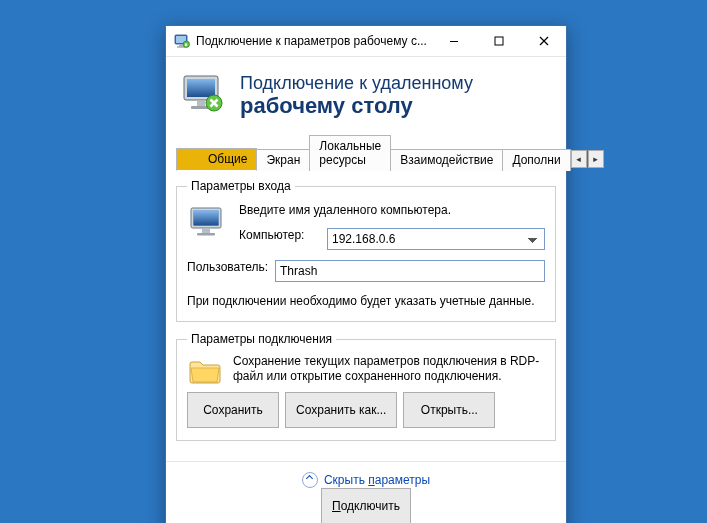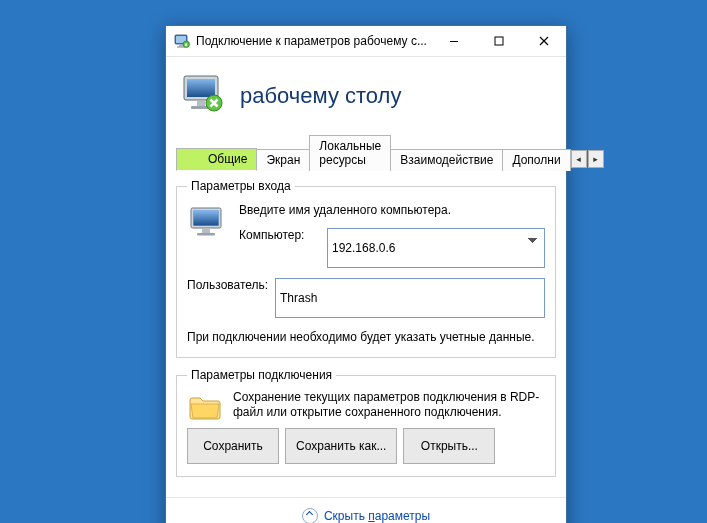--- a/index.html
+++ b/index.html
@@ -64,21 +64,21 @@
     line-height: 1.15;
   }
   .header .heading .h1 {
     font-size: 18px;
     color: #143a72;
     font-weight: 400;
   }
   .header .heading .h2 {
     font-size: 22px;
     color: #143a72;
-    font-weight: 400;
+    font-weight: 700;
   }
   
   .tabs-wrap {
     padding: 0 10px;
   }
   .tabs {
     display: flex;
     align-items: flex-end;
     border-bottom: 1px solid #b5b5b5;
     position: relative;
@@ -88,21 +88,21 @@
     font-size: 12px;
     color: #000;
     border: 1px solid #b5b5b5;
     border-bottom: none;
     background: #fcfcfc;
     margin-right: -1px;
     position: relative;
     top: 1px;
   }
   .tab.active {
-    background: #bef264;
+    background: #eab308;
     border-bottom: 1px solid #fff;
     z-index: 2;
     padding-left: 31px;
   }
   .tab-scroll {
     display: flex;
     margin-left: auto;
     margin-bottom: 2px;
   }
   .tab-scroll-btn {
@@ -141,21 +141,21 @@
     width: 88px;
     color: #000;
     font-size: 12px;
   }
   .row .field {
     flex: 1;
   }
   .combo, .textin {
     width: 100%;
     box-sizing: border-box;
-    height: 40px;
+    height: 22px;
     border: 1px solid #7a9ac9;
     font-family: inherit;
     font-size: 12px;
     padding: 0 4px;
     background: #fff;
   }
   .combo {
     appearance: none;
     -webkit-appearance: none;
     background-image: linear-gradient(45deg, transparent 50%, #555 50%),
@@ -296,20 +296,21 @@
         <rect x="17" y="30" width="8" height="5" fill="#b6bec5"></rect>
         <rect x="11" y="35" width="20" height="3" rx="1" fill="#9aa3aa"></rect>
         <circle cx="34" cy="32" r="8" fill="#63c447" stroke="#2f8a1d" stroke-width="1"></circle>
         <g transform="translate(34 32) rotate(45)">
           <rect x="-5" y="-1.3" width="10" height="2.6" fill="#fff"></rect>
           <rect x="-1.3" y="-5" width="2.6" height="10" fill="#fff"></rect>
         </g>
       </svg>
     </span>
     <div class="heading">
+      <div class="h1">Подключение к удаленному</div>
       <div class="h2">рабочему столу</div>
     </div>
   </div>
 
   <div class="tabs-wrap">
     <div class="tabs">
       <div class="tab active"><span>Общие</span></div>
       <div class="tab"><span>Экран</span></div>
       <div class="tab"><span>Локальные ресурсы</span></div>
       <div class="tab"><span>Взаимодействие</span></div>

